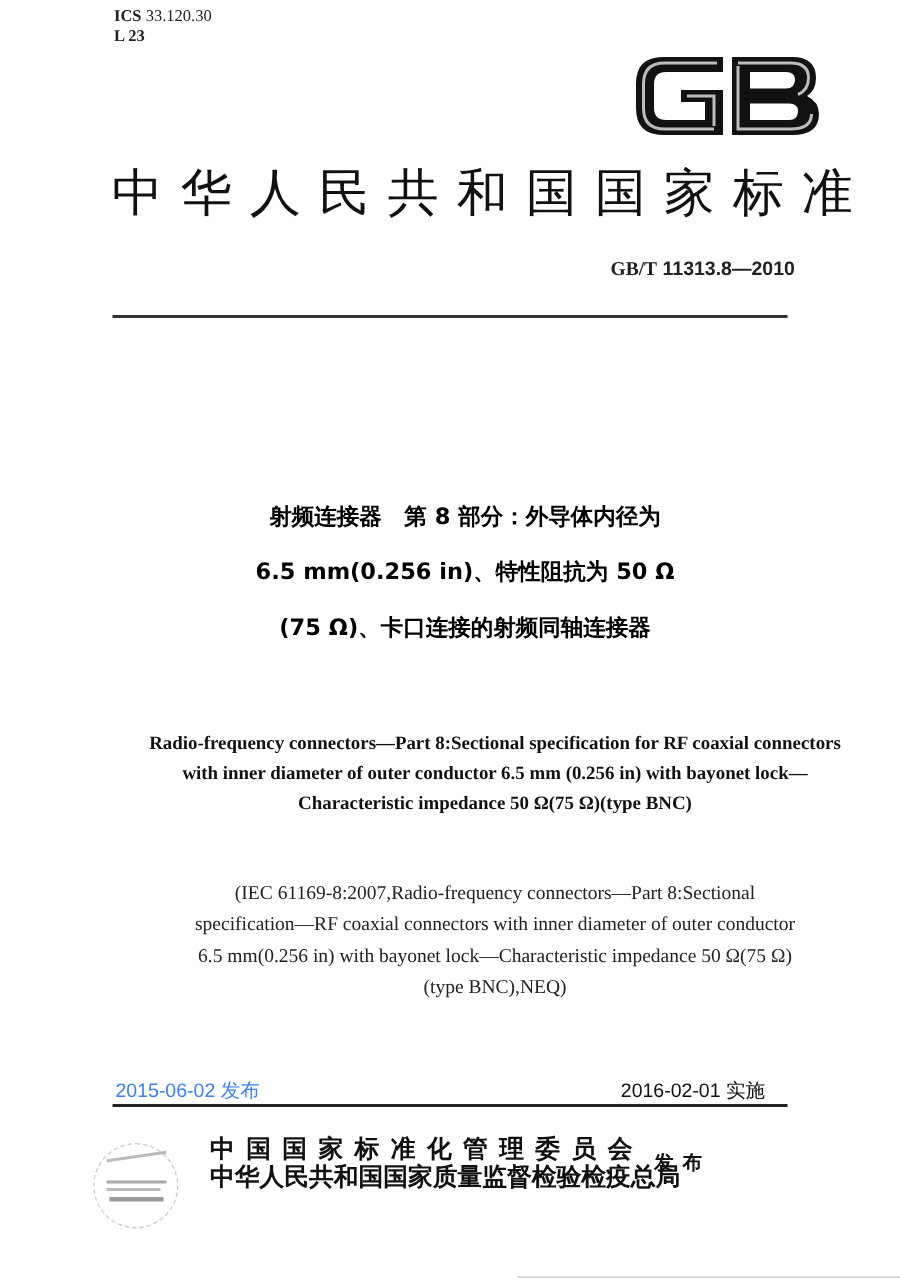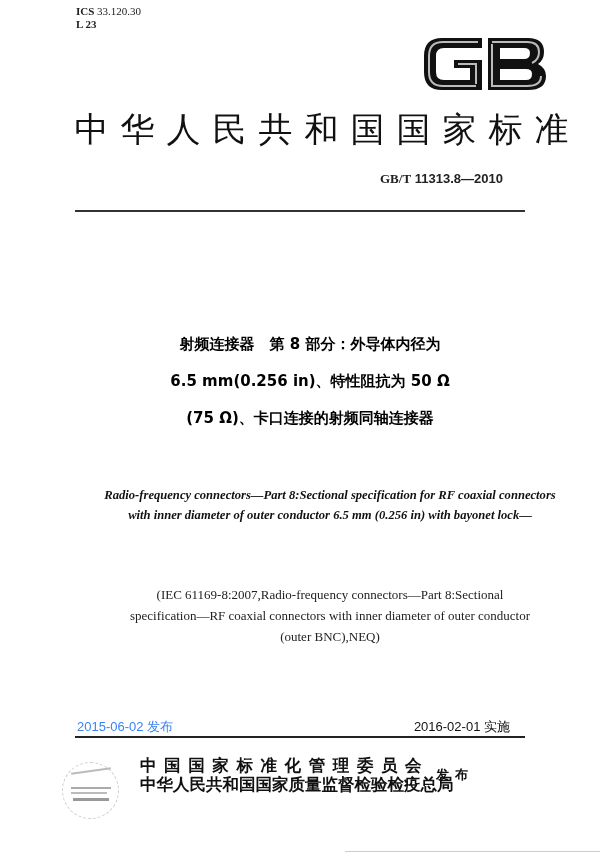--- a/index.html
+++ b/index.html
@@ -7,29 +7,29 @@
     .abs { position: absolute; }
 
     .ics { left: 76px; top: 5px; font-family: "Liberation Serif", serif; font-size: 11px; line-height: 13px; color: #222; }
     .ics .bold { font-weight: bold; }
 
     .gb-logo { left: 420px; top: 34px; width: 130px; height: 60px; }
 
     .main-title { left: 55px; top: 104px; width: 545px; text-align: center; font-family: "DejaVu Serif", serif; font-weight: normal; font-size: 34px; letter-spacing: 12px; line-height: 50px; color: #111; white-space: nowrap; }
 
     .std-number { left: 380px; top: 171px; font-family: "Liberation Sans", sans-serif; font-size: 13px; font-weight: bold; color: #222; white-space: nowrap; }
-    .std-number .prefix { font-family: "Liberation Serif", serif; }
+    .std-number .prefix { font-family: "Liberation Serif", serif; margin-left: 27px; }
 
     .header-rule { left: 75px; top: 210px; width: 450px; height: 1.5px; background: #333; }
 
     .cn-title { left: 40px; top: 326px; width: 540px; text-align: center; font-family: "DejaVu Sans", sans-serif; font-weight: bold; font-size: 15px; line-height: 37px; color: #000000; }
     .cn-title .line { display: block; white-space: nowrap; }
 
     .en-title { left: 60px; top: 485px; width: 540px; text-align: center; font-family: "Liberation Serif", serif; font-weight: bold; font-size: 12.6px; line-height: 20px; color: #111; }
-    .en-title .line { display: block; white-space: nowrap; font-style: italic; }
+    .en-title .line { display: block; white-space: nowrap; }
 
     .iec-ref { left: 60px; top: 584px; width: 540px; text-align: center; font-family: "Liberation Serif", serif; font-size: 13px; line-height: 21px; color: #222; }
     .iec-ref .line { display: block; white-space: nowrap; }
 
     .pub-date { left: 77px; top: 718px; font-family: Liberation Sans, sans-serif; font-size: 13px; color: #3b82f6; white-space: nowrap; }
     .impl-date { right: 90px; top: 718px; font-family: "Liberation Sans", sans-serif; font-size: 13px; color: #111; white-space: nowrap; text-align: right; }
     .footer-rule { left: 75px; top: 736px; width: 450px; height: 1.5px; background: #222; }
 
     .stamp { left: 62px; top: 762px; width: 55px; height: 55px; border-radius: 50%; border: 1px dashed #ccc; }
     .stamp .s1 { position: absolute; left: 8px; top: 7px; width: 40px; height: 2px; background: #bbb; transform: rotate(-8deg); }
@@ -79,26 +79,28 @@
 
 <div class="abs cn-title">
   <span class="line">射频连接器　第 8 部分：外导体内径为</span>
   <span class="line">6.5 mm(0.256 in)、特性阻抗为 50 Ω</span>
   <span class="line">(75 Ω)、卡口连接的射频同轴连接器</span>
 </div>
 
 <div class="abs en-title">
   <span class="line">Radio-frequency connectors—Part 8:Sectional specification for RF coaxial connectors</span>
   <span class="line">with inner diameter of outer conductor 6.5 mm (0.256 in) with bayonet lock—</span>
+  <span class="line">Characteristic impedance 50 Ω(75 Ω)(type BNC)</span>
 </div>
 
 <div class="abs iec-ref">
   <span class="line">(IEC 61169-8:2007,Radio-frequency connectors—Part 8:Sectional</span>
   <span class="line">specification—RF coaxial connectors with inner diameter of outer conductor</span>
-  <span class="line">(outer BNC),NEQ)</span>
+  <span class="line">6.5 mm(0.256 in) with bayonet lock—Characteristic impedance 50 Ω(75 Ω)</span>
+  <span class="line">(type BNC),NEQ)</span>
 </div>
 
 <div class="abs pub-date">2015-06-02 发布</div>
 <div class="abs impl-date">2016-02-01 实施</div>
 <div class="abs footer-rule"></div>
 
 <div class="abs stamp">
   <span class="s1"></span>
     <span class="s2"></span>
     <span class="s3"></span>

